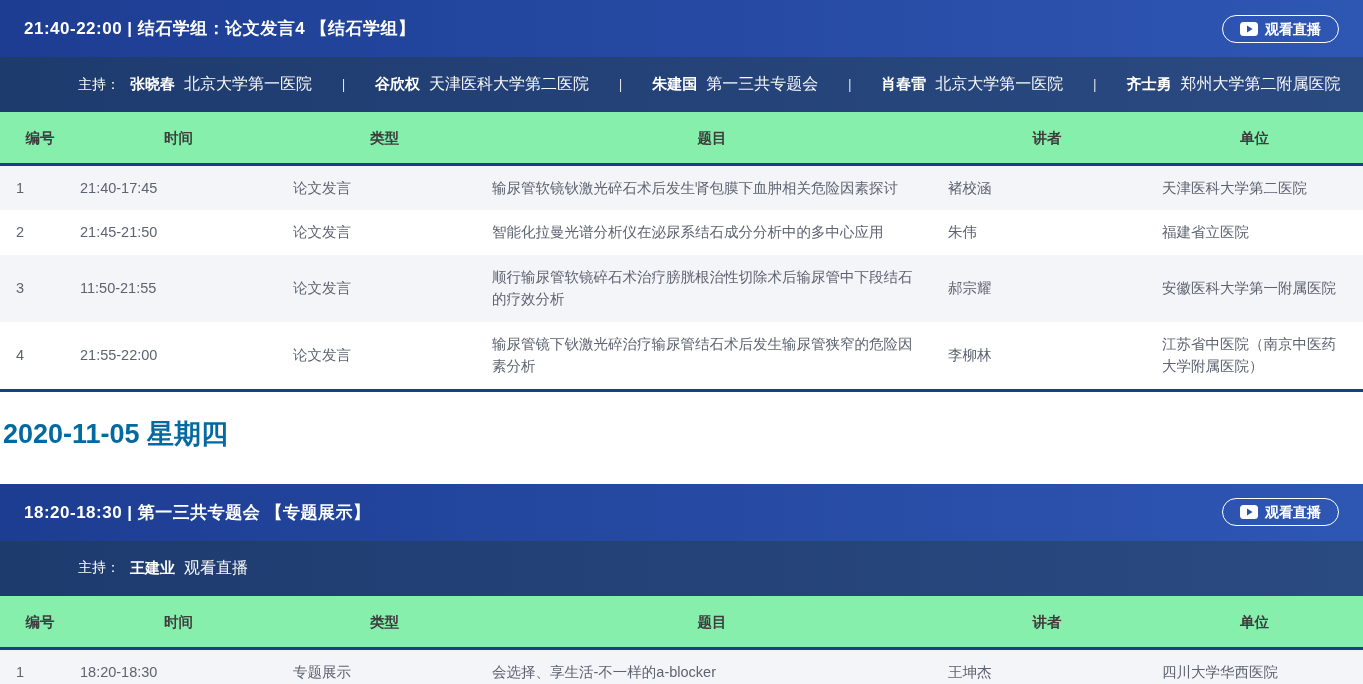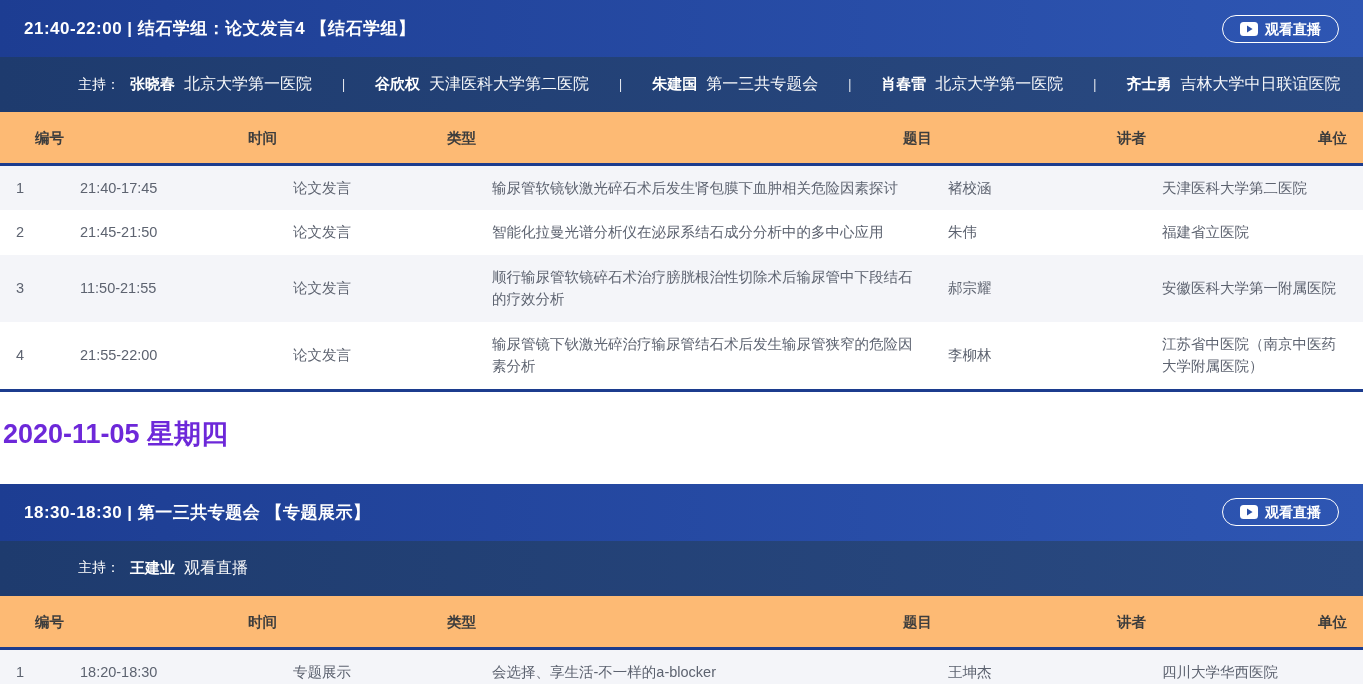--- a/index.html
+++ b/index.html
@@ -46,39 +46,39 @@
   .chair-name { font-size: 15px; font-weight: 700; margin-right: 9px; }
   .chair-aff  { font-size: 16px; font-weight: 400; opacity: .96; }
   .chair-sep  { margin: 0 30px; font-weight: 700; opacity: .9; }
 
   
   table.schedule {
     width: 100%; border-collapse: collapse; table-layout: fixed;
     border-bottom: 3px solid #1c3c8e;
   }
   table.schedule thead th {
-    text-align: right; font-size: 14.5px; font-weight: 700; color: #3d3d3d;
+    text-align: center; font-size: 14.5px; font-weight: 700; color: #3d3d3d;
     padding: 17px 16px 15px 0;
     border-bottom: 3px solid #1c3c8e;
-    background: #fdba74;
+    background: #86efac;
   }
   table.schedule th:first-child,
   table.schedule td:first-child { padding-left: 16px; }
   table.schedule tbody td {
     font-size: 14.5px; color: #5d6370;
     padding: 11px 22px 11px 0;
     line-height: 1.55; vertical-align: middle;
     overflow-wrap: break-word;
   }
   table.schedule tbody tr:nth-child(odd) { background: #f4f5f9; }
   table.schedule tbody tr:nth-child(even) { background: #ffffff; }
 
   
   .date-heading {
-    font-size: 27px; font-weight: 700; color: #6d28d9;
+    font-size: 27px; font-weight: 700; color: #0369a1;
     margin: 26px 0 32px 3px; line-height: 1.25;
   }
 </style>
 </head>
 <body>
 
 <div class="session">
   <div class="session-header">
     <div class="session-title">21:40-22:00 | 结石学组：论文发言4 【结石学组】</div>
     <button class="live-btn">
@@ -100,21 +100,21 @@
           <span class="chair-name">谷欣权</span>
           <span class="chair-aff">天津医科大学第二医院</span>
         </span><span class="chair-sep">|</span><span class="chair-item">
           <span class="chair-name">朱建国</span>
           <span class="chair-aff">第一三共专题会</span>
         </span><span class="chair-sep">|</span><span class="chair-item">
           <span class="chair-name">肖春雷</span>
           <span class="chair-aff">北京大学第一医院</span>
         </span><span class="chair-sep">|</span><span class="chair-item">
           <span class="chair-name">齐士勇</span>
-          <span class="chair-aff">吉林大学中日联谊医院</span>
+          <span class="chair-aff">郑州大学第二附属医院</span>
         </span></span>
   </div>
   <table class="schedule">
     <colgroup>
       <col style="width:80px">
         <col style="width:213px">
         <col style="width:199px">
       <col style="width:456px">
         <col style="width:214px">
         <col>
@@ -163,21 +163,21 @@
           <td>江苏省中医院（南京中医药大学附属医院）</td>
         </tr>
       </tbody>
   </table>
 </div>
 
 <div class="date-heading">2020-11-05 星期四</div>
 
 <div class="session">
   <div class="session-header">
-    <div class="session-title">18:30-18:30 | 第一三共专题会 【专题展示】</div>
+    <div class="session-title">18:20-18:30 | 第一三共专题会 【专题展示】</div>
     <button class="live-btn">
       <span style="display:inline-flex;">
         <svg width="18" height="14" viewBox="0 0 18 14">
           <rect x="0" y="0" width="18" height="14" rx="3.5" fill="#ffffff"></rect>
           <path d="M7 3.6 L12.6 7 L7 10.4 Z" fill="#2b50a8"></path>
         </svg>
       </span>
       <span>观看直播</span>
     </button>
   </div>

